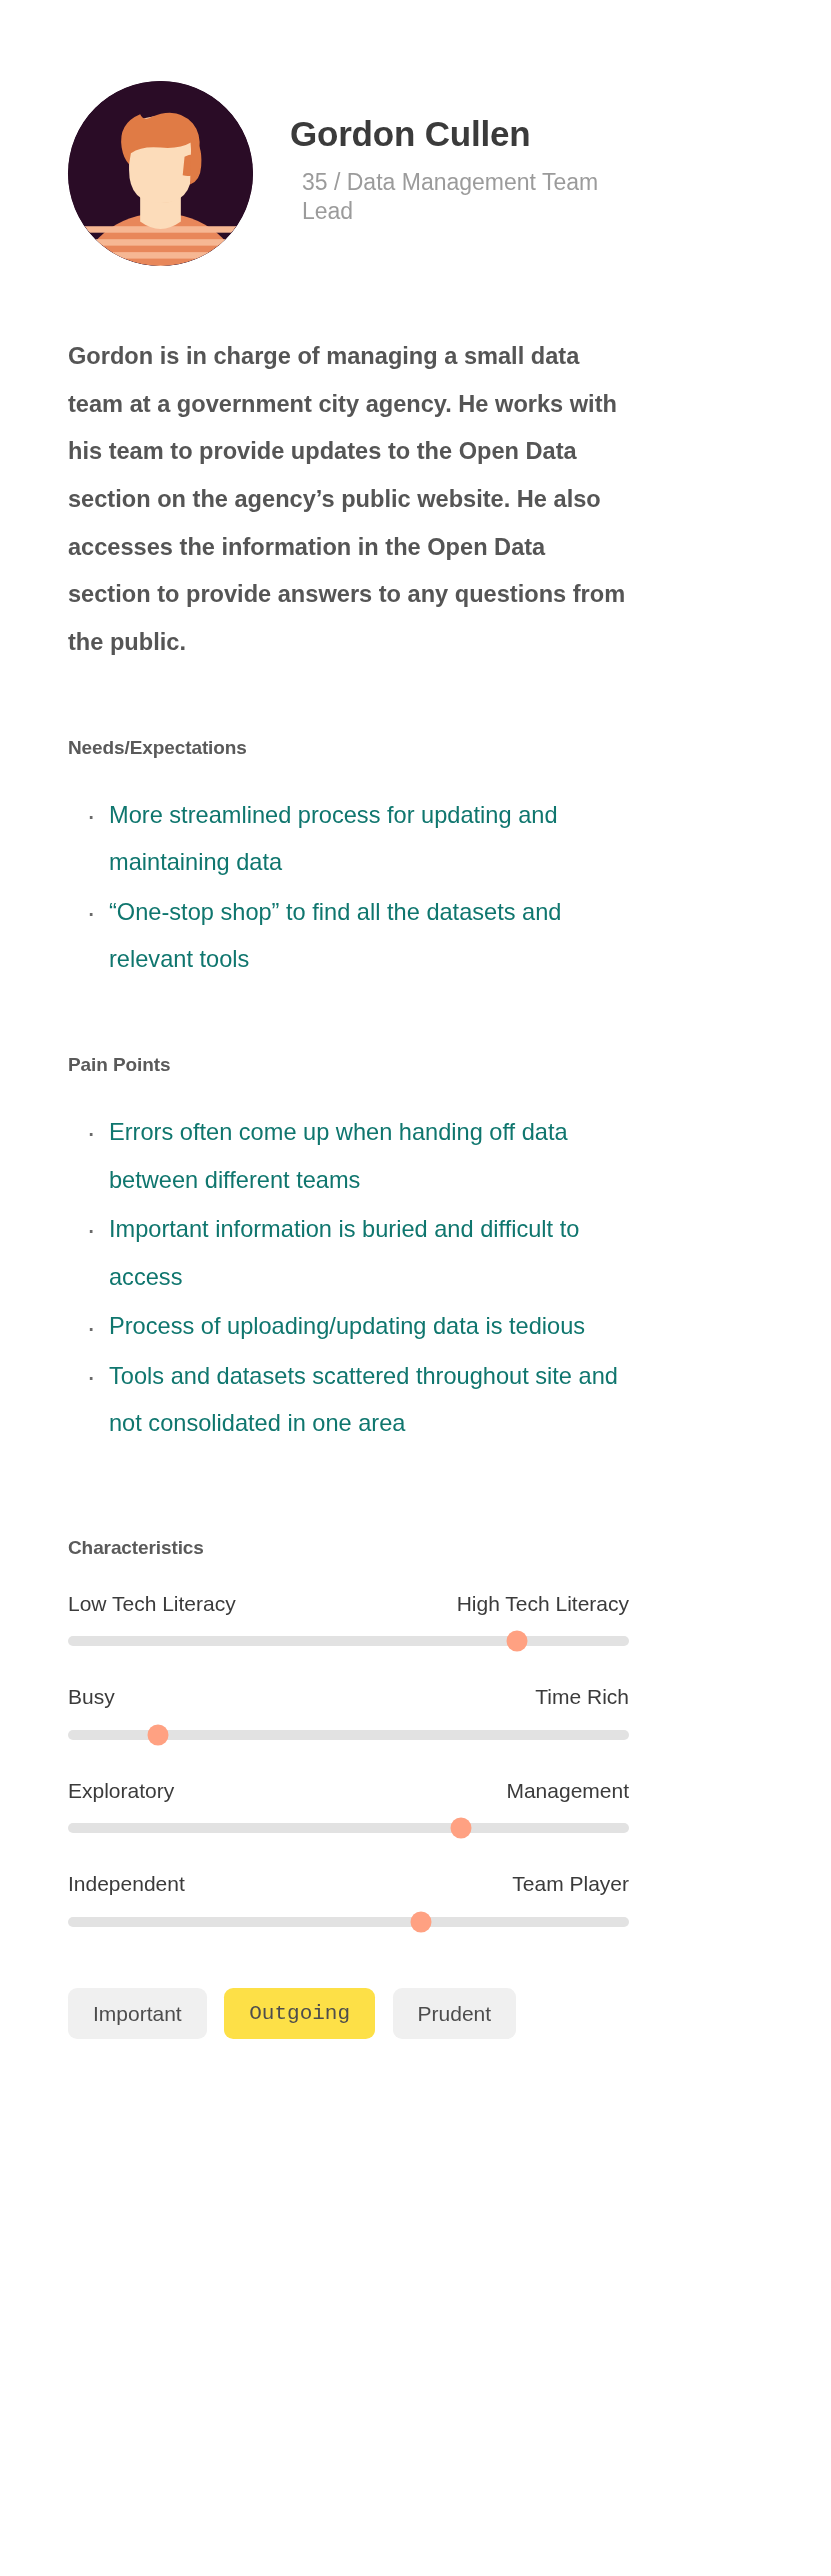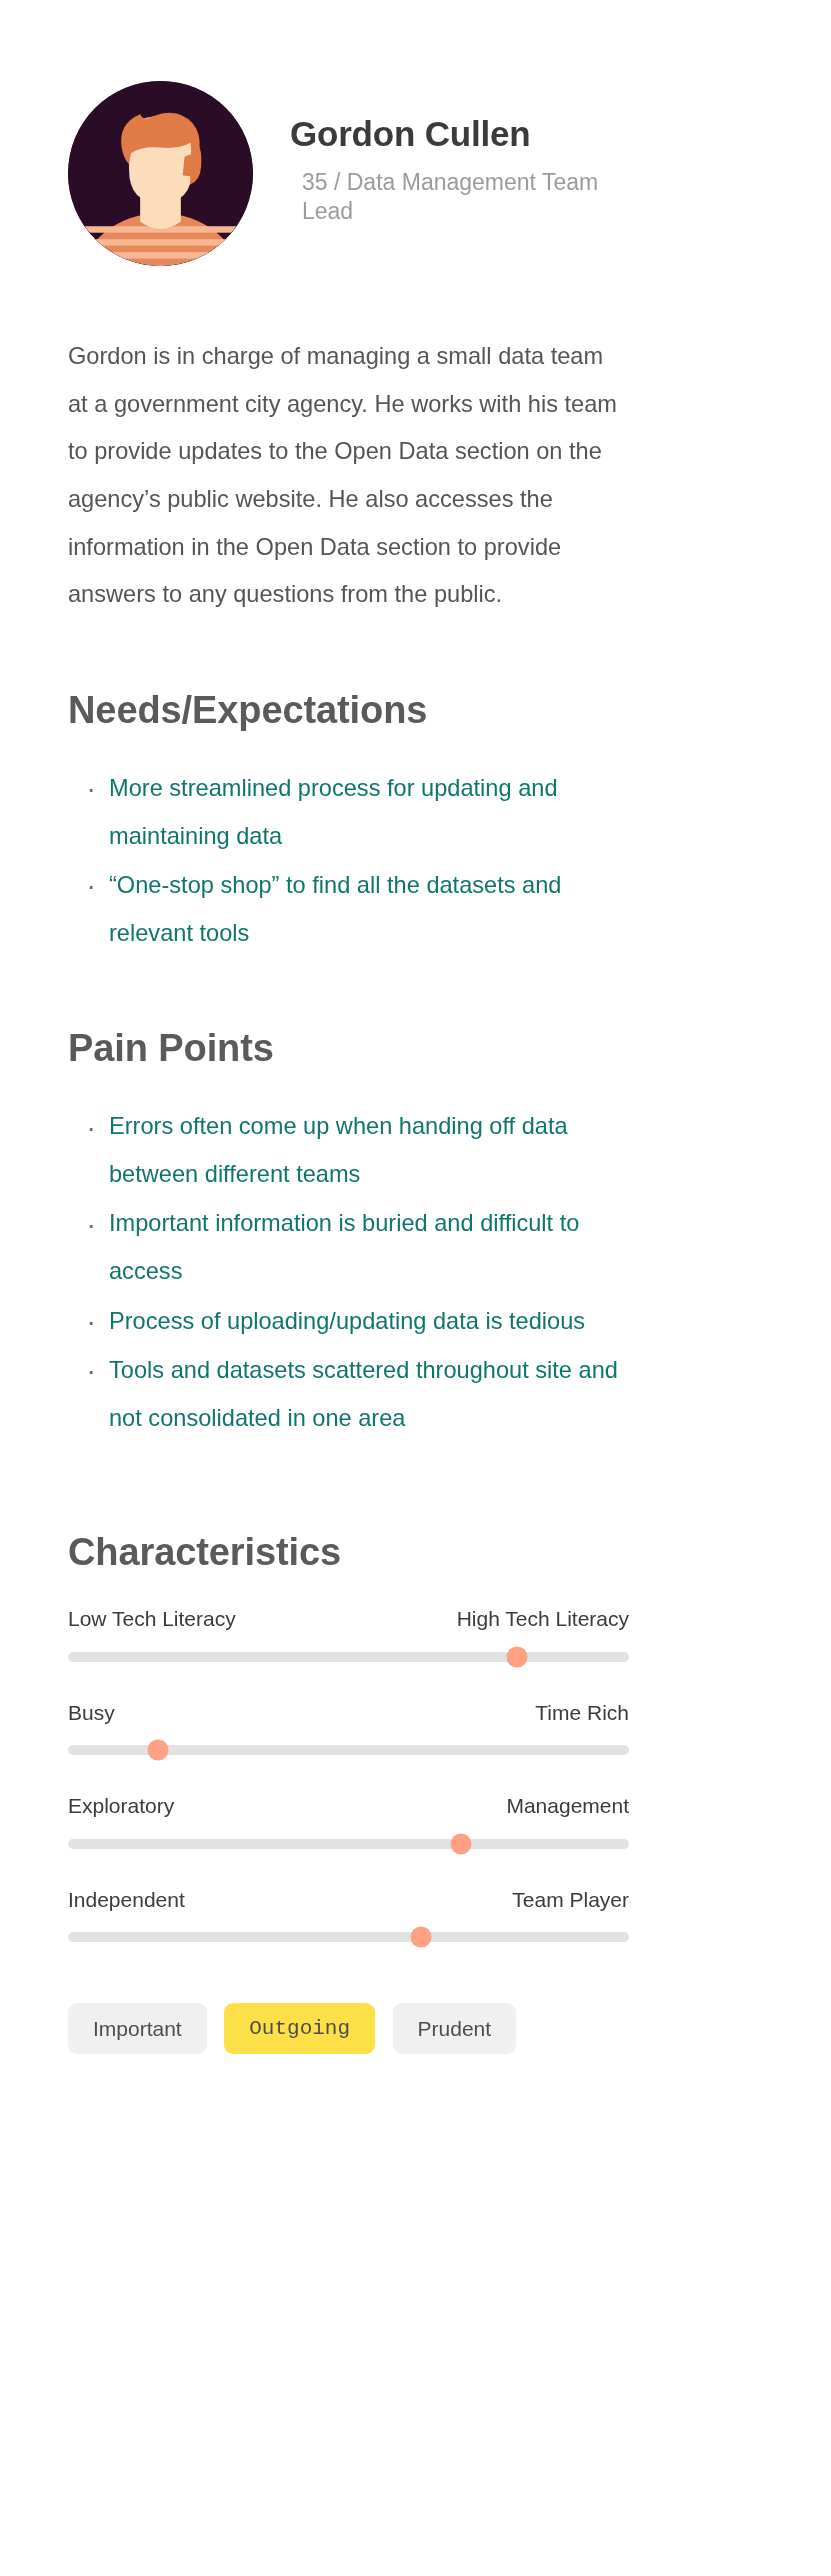--- a/index.html
+++ b/index.html
@@ -60,27 +60,27 @@
     margin: 12px;
   }
 
   
   .bio {
     margin-top: 67px;
     font-size: 23.6px;
     line-height: 2.02;
     color: #555555;
     max-width: 674px;
-    font-weight: 400;
+    font-weight: 700;
   }
 
   
   .section { margin-top: 70px; }
   .section-title {
-    font-size: 38px;
+    font-size: 19px;
     font-weight: 700;
     color: #5a5a5a;
     margin: 0 0 33px 0;
     letter-spacing: -0.1px;
   }
   .bullet-list {
     list-style: none;
     margin: 0;
     padding: 0;
   }

